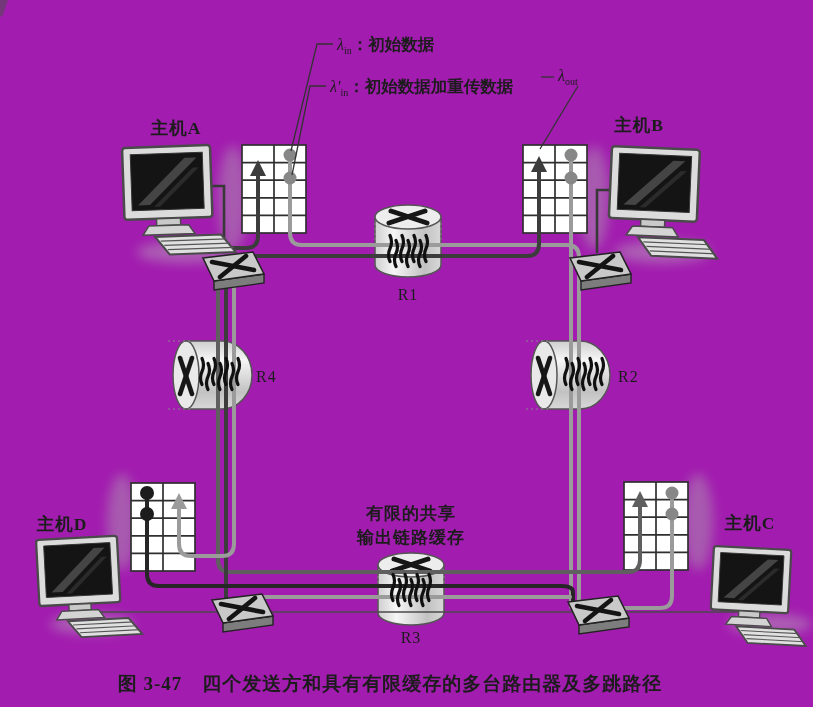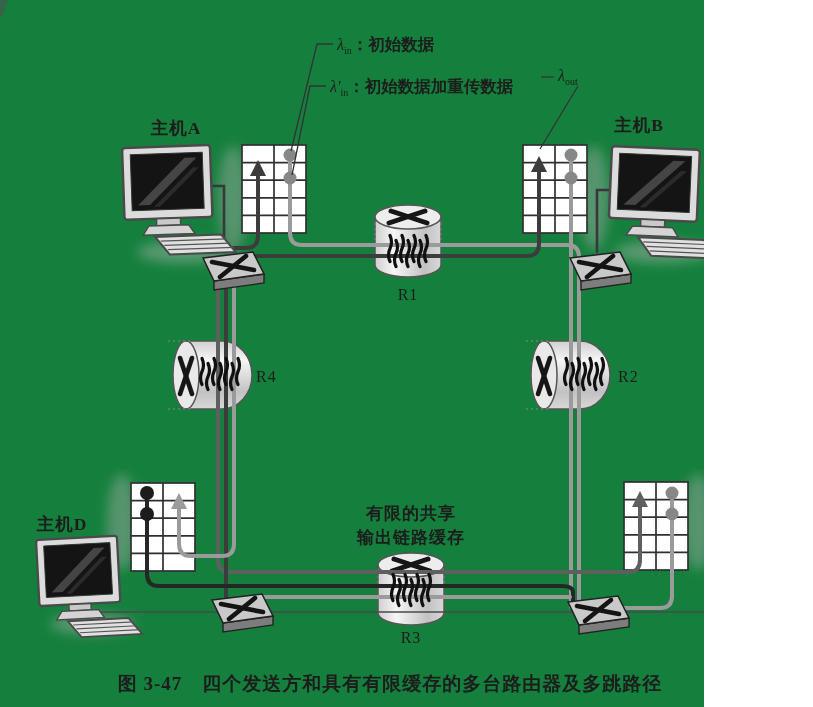--- a/index.html
+++ b/index.html
@@ -1,16 +1,16 @@
 <!DOCTYPE html>
 <html><head>
 <meta charset="utf-8">
 <style>
   html,body{margin:0;padding:0;background:#ffffff;}
-  .page{position:relative;width:704px;height:707px;background:#15803d;overflow:hidden;
+  .page{position:relative;width:813px;height:707px;background:#a21caf;overflow:hidden;
         font-family:"Liberation Serif","DejaVu Serif",serif;}
   svg text{font-family:"Liberation Serif","DejaVu Serif",serif;fill:#1c1c1c;}
   .cjk{font-size:17.5px;font-weight:600;letter-spacing:1px;}
   .rlabel{font-size:16px;letter-spacing:1px;}
   .caption{font-size:19px;font-weight:600;letter-spacing:1px;}
   .note{font-size:17px;font-weight:600;letter-spacing:1px;}
   .lam{font-size:16px;font-style:italic;}
   .lamsub{font-size:10px;font-style:normal;}
   .lamtext{font-size:16.5px;font-style:normal;font-weight:600;}
 </style>

